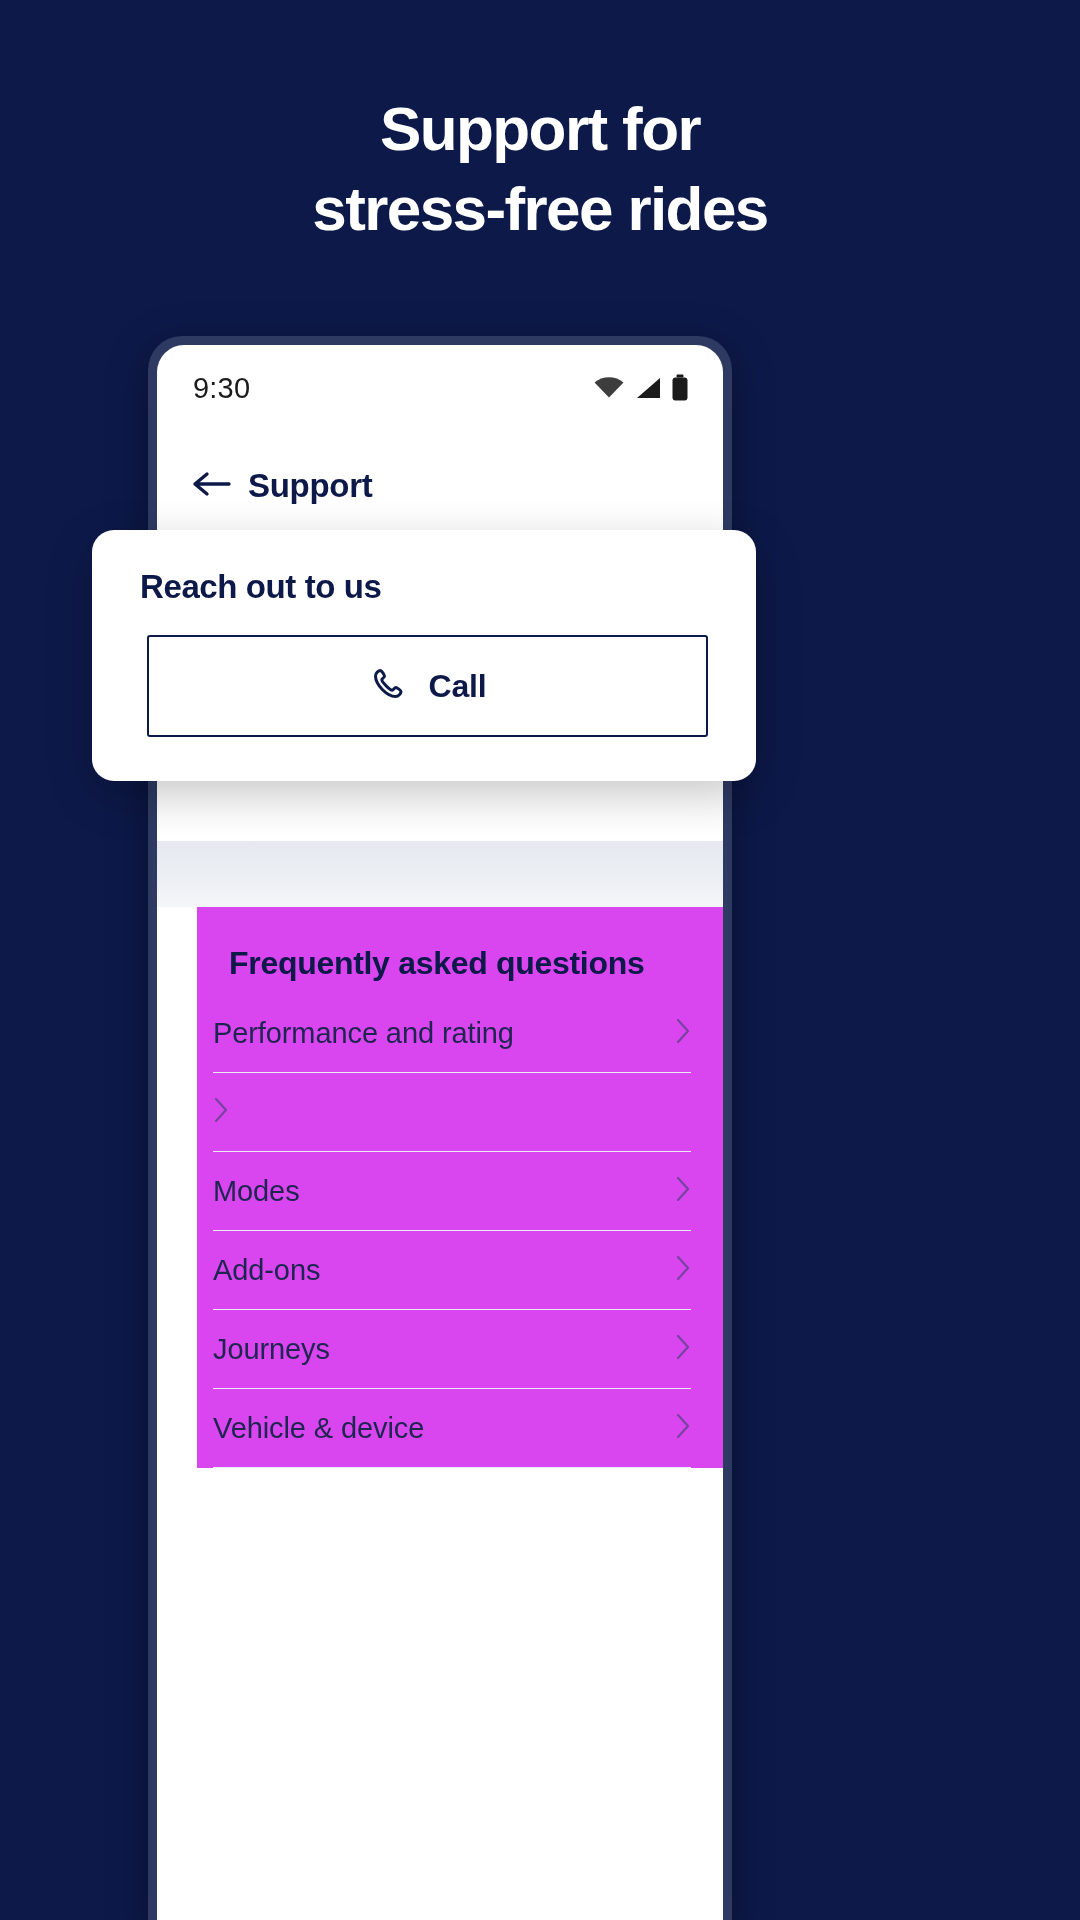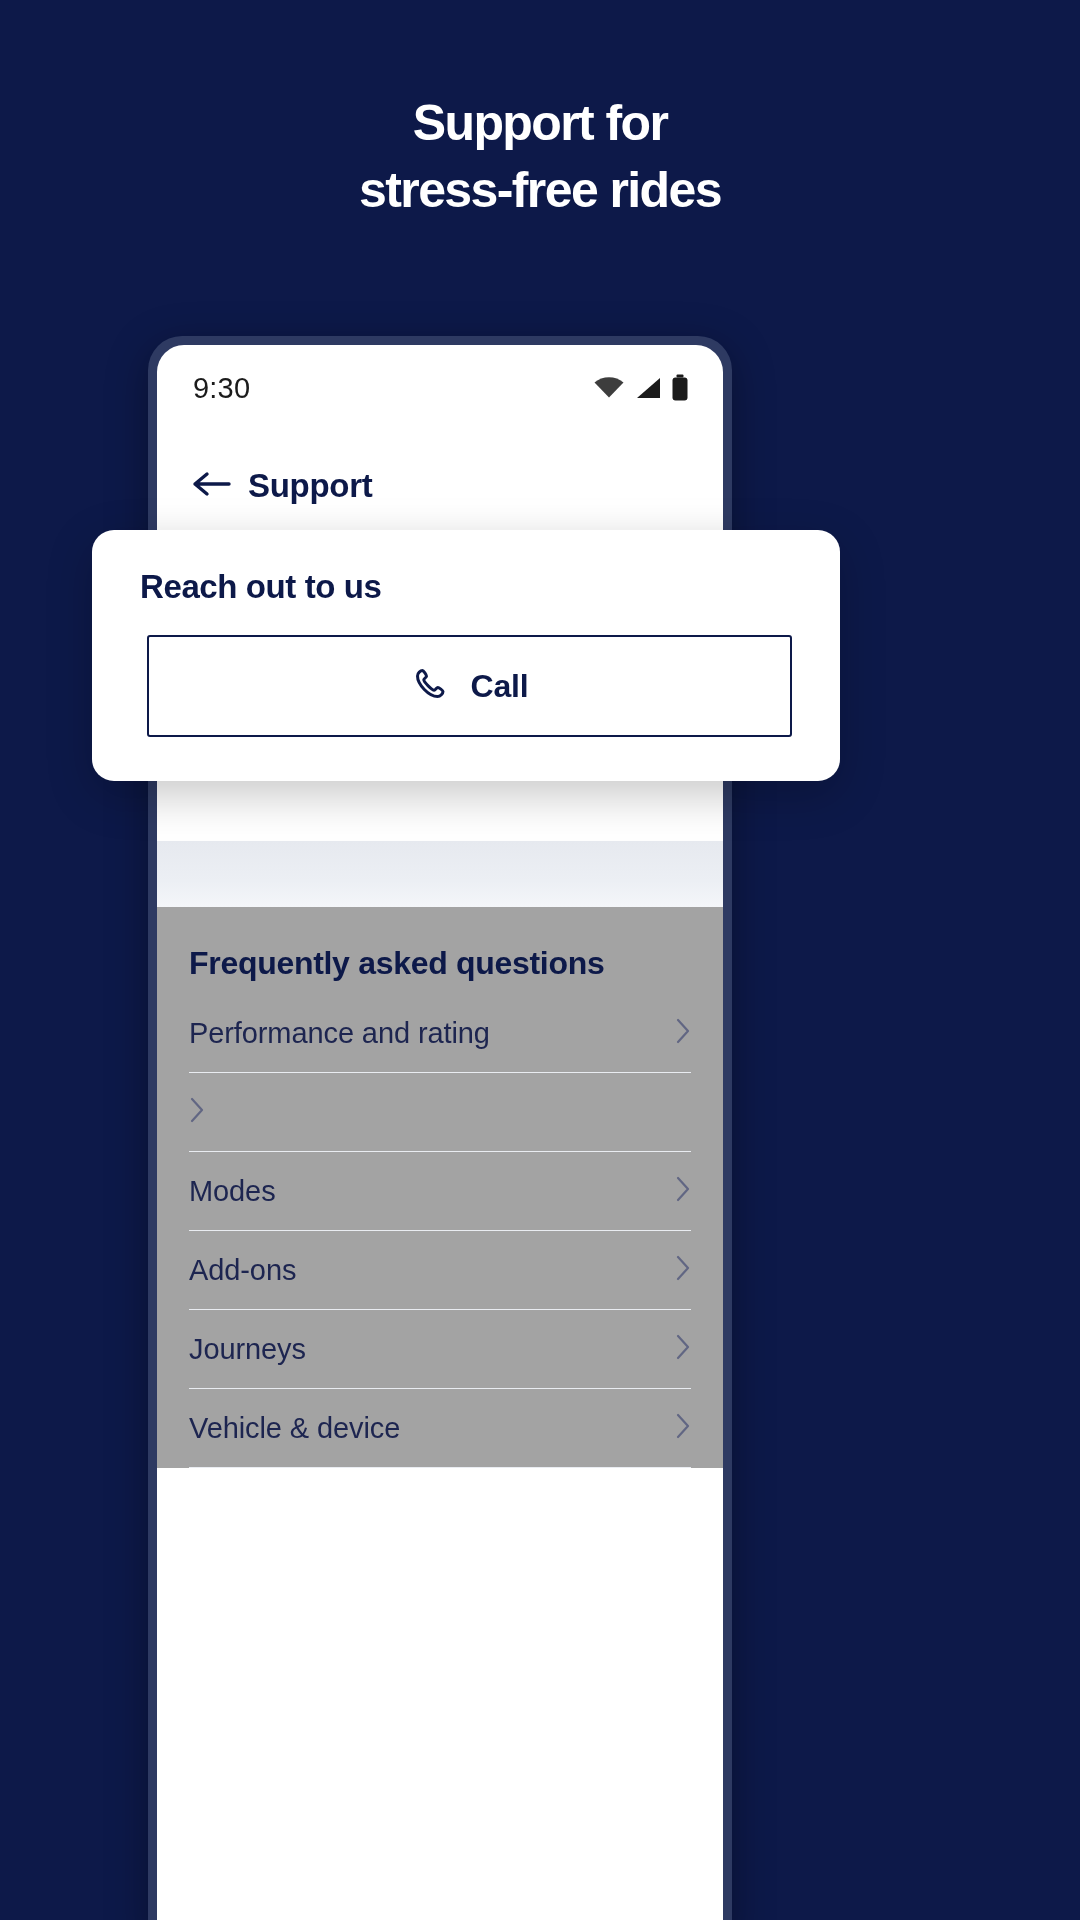--- a/index.html
+++ b/index.html
@@ -17,21 +17,21 @@
     background:#0d1949;
     overflow:hidden;
   }
 
   
   .headline {
     position:absolute;
     top:96px; left:0; right:0;
     text-align:center;
     color:#ffffff;
-    font-size:50px;
+    font-size:62px;
     font-weight:bold;
     line-height:1.08;
     letter-spacing:-1.6px;
   }
   .headline .l2 { display:block;margin-top:13px; }
 
   
   .phone-frame {
     position:absolute;
     left:148px;
@@ -93,52 +93,53 @@
   .card-gap { height:300px; background:#ffffff; }
 
   
   .grey-band {
     height:66px;
     background:linear-gradient(180deg,#e6e9ef 0%, #eceff4 60%, #f4f6f9 100%);
   }
 
   
   .faq-wrap {
-    background:#a3a3a3;
+    background:#d946ef;
     padding:38px 0 0 0;
+    margin-left:40px;
   }
   .faq-title {
     font-size:32px;
     font-weight:bold;
     color:#0d1949;
     letter-spacing:-.3px;
     padding:0 32px 12px 32px;
   }
-  .faq-list { padding:0 32px 0 32px; }
+  .faq-list { padding:0 32px 0 16px; }
   .faq-item {
     height:79px;
     display:flex;
     align-items:center;
     justify-content:space-between;
     border-bottom:1px solid #e9ecf1;
   }
   .faq-item:last-child { border-bottom:1px solid #e9ecf1; }
   .faq-label {
     font-size:29px;
     color:#1d2550;
     letter-spacing:-.1px;
   }
   .chev { flex:0 0 auto; opacity:.62; }
 
   
   .reach-card {
     position:absolute;
     left:92px;
     top:530px;
-    width:748px;
+    width:664px;
     height:251px;
     background:#ffffff;
     border-radius:22px;
     box-shadow:0 14px 46px rgba(0,0,0,.22);
     padding:38px 48px 0 48px;
   }
   .reach-title {
     font-size:33px;
     font-weight:bold;
     color:#0d1949;

